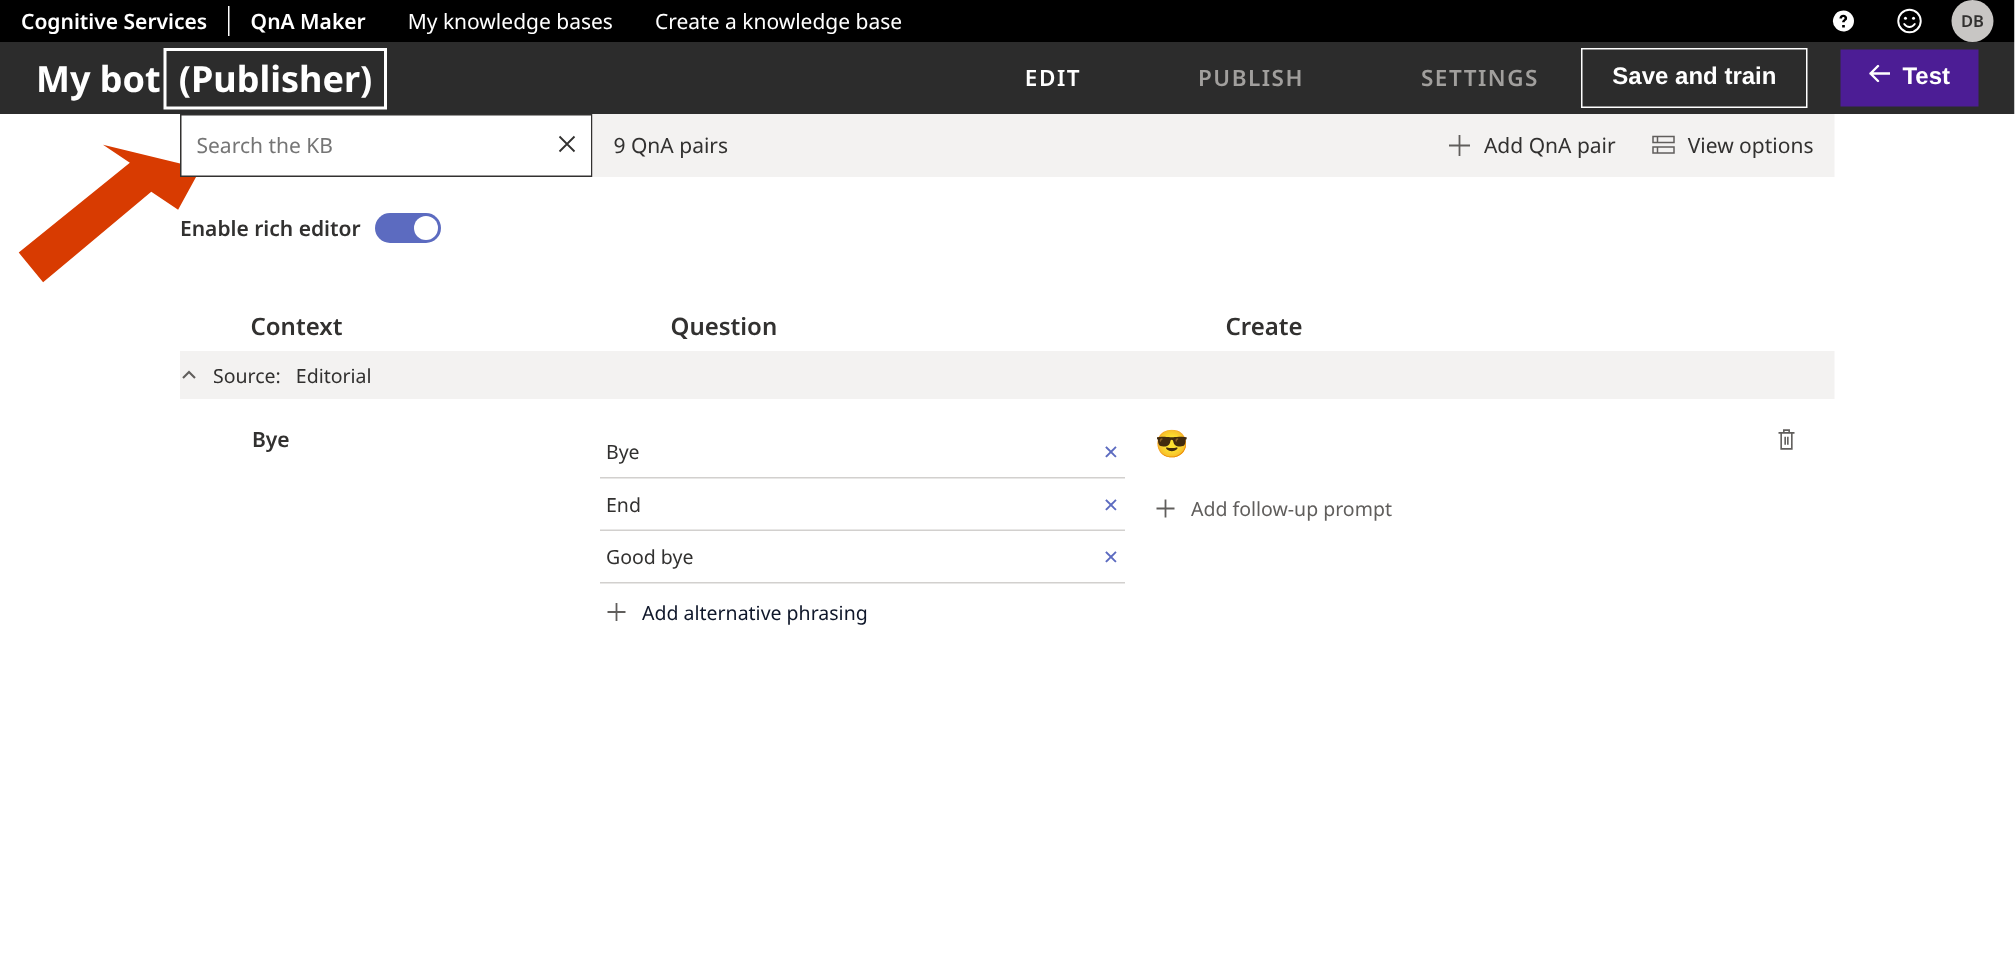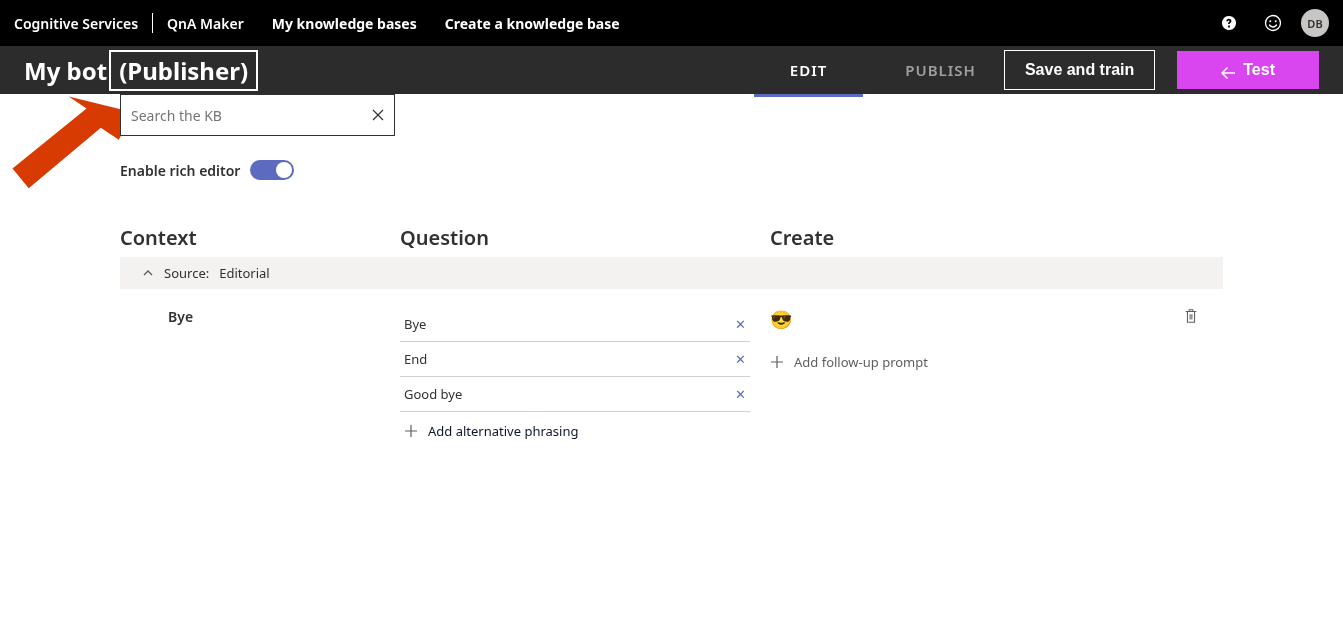--- a/index.html
+++ b/index.html
@@ -1,38 +1,38 @@
 <!DOCTYPE html>
 <html><head>
 <meta charset="utf-8">
 <style>
 *{box-sizing:border-box;margin:0;padding:0;}
 body{font-family:"Segoe UI",system-ui,-apple-system,sans-serif;background:#fff;color:#323130;width:1343px;}
 
-.topbar{background:#000;color:#fff;height:46px;display:flex;align-items:center;padding:0 14px;font-size:14px;}
+.topbar{background:#000;color:#fff;height:28px;display:flex;align-items:center;padding:0 14px;font-size:14px;}
 .topbar .brand{font-weight:600;}
 .topbar .divider{width:1px;height:20px;background:#fff;margin:0 14px;}
 .topbar .product{font-weight:600;}
-.topbar .navlink{margin-left:28px;font-weight:700;cursor:pointer;}
+.topbar .navlink{margin-left:28px;font-weight:400;cursor:pointer;}
 .topbar .spacer{flex:1;}
 .topbar .icon-btn{width:44px;height:44px;display:flex;align-items:center;justify-content:center;cursor:pointer;}
 .topbar svg{fill:#fff;}
 .avatar{width:28px;height:28px;border-radius:50%;background:#c8c6c4;color:#323130;display:flex;align-items:center;justify-content:center;font-size:11px;font-weight:600;margin-left:6px;}
 
 .subbar{background:#2c2c2c;color:#fff;height:48px;display:flex;align-items:center;padding:0 24px;}
 .kbname{font-size:24px;font-weight:700;}
 .rolebox{border:2px solid #ffffff;padding:2px 8px;margin-left:2px;font-size:24px;font-weight:700;}
 .subbar .spacer{flex:1;}
 .tabs{display:flex;gap:78px;justify-content:center;}
 .tab{font-size:15px;font-weight:600;letter-spacing:1px;position:relative;cursor:pointer;padding:16px 0;}
 .tab.inactive{color:#a19f9d;}
 .tab.active{color:#fff;}
 .tab.active::after{content:"";position:absolute;left:-36px;right:-36px;bottom:-1px;height:3px;background:#5c6bc0;}
 .btn-outline{border:1px solid #fff;background:transparent;color:#fff;font-size:16px;font-weight:600;padding:10px 20px;margin-left:28px;cursor:pointer;}
-.btn-primary{background:#d946ef;border:none;color:#fff;font-size:16px;font-weight:600;padding:10px 44px;margin-left:22px;cursor:pointer;display:flex;align-items:flex-end;gap:8px;}
+.btn-primary{background:#4c1d95;border:none;color:#fff;font-size:16px;font-weight:600;padding:10px 19px;margin-left:22px;cursor:pointer;display:flex;align-items:flex-start;gap:8px;}
 
 .arrow-overlay{position:absolute;left:10px;top:94px;pointer-events:none;}
 
 .main{padding:0 120px;position:relative;}
 .page-title{font-size:38px;font-weight:400;color:#2b2b2b;margin-top:76px;margin-bottom:36px;}
 
 .toolbar{display:flex;align-items:center;gap:0;}
 .searchbox{width:275px;height:42px;border:1px solid #323130;display:flex;align-items:center;padding:0 10px;font-size:14px;color:#605e5c;background:#fff;}
 .searchbox input{border:none;outline:none;flex:1;font-size:14px;font-family:inherit;color:#323130;}
 .searchbox .clear{cursor:pointer;}
@@ -40,25 +40,25 @@
 .paircount{font-weight:400;}
 .toolbar-rest .spacer{flex:1;}
 .tool-link{display:flex;align-items:center;gap:8px;margin-left:24px;cursor:pointer;}
 .tool-link svg{width:16px;height:16px;}
 
 .rich-row{display:flex;align-items:center;gap:10px;margin-top:24px;font-size:14px;font-weight:600;}
 .toggle{width:44px;height:20px;border-radius:10px;background:#5c6bc0;position:relative;cursor:pointer;}
 .toggle::after{content:"";position:absolute;right:2px;top:2px;width:16px;height:16px;border-radius:50%;background:#fff;}
 
 .tbl{margin-top:44px;}
-.colhdr{display:flex;font-size:20px;font-weight:600;}
+.colhdr{display:flex;font-size:16px;font-weight:600;margin-left:47px;}
 .col-ctx{width:280px;}
 .col-q{width:370px;}
 .col-a{flex:1;}
-.srcrow{background:#f3f2f1;height:32px;display:flex;align-items:center;gap:10px;padding-left:22px;font-size:13px;margin-top:6px;}
+.srcrow{background:#f3f2f1;height:32px;display:flex;align-items:center;gap:10px;padding-left:0;font-size:13px;margin-top:6px;}
 .srcrow svg{width:12px;height:12px;}
 .qna-row{display:flex;padding-top:18px;}
 .ctx-cell{width:280px;padding-left:48px;font-size:14px;font-weight:600;}
 .q-cell{width:370px;display:flex;flex-direction:column;}
 .q-item{display:flex;align-items:center;border-bottom:1px solid #d2d0ce;padding:8px 4px;font-size:13px;gap:10px;width:350px;}
 .q-item .x{color:#5c6bc0;cursor:pointer;font-weight:300;}
 .add-alt{display:flex;align-items:center;gap:10px;padding:10px 4px;color:#0f172a;font-size:13px;cursor:pointer;}
 .a-cell{flex:1;}
 .emoji{font-size:18px;}
 .add-follow{display:flex;align-items:center;gap:10px;margin-top:22px;color:#605e5c;font-size:13px;cursor:pointer;}
@@ -91,20 +91,21 @@
   <div class="avatar">DB</div>
 </div>
 
 <div class="subbar">
   <span class="kbname">My bot</span>
   <span class="rolebox">(Publisher)</span>
   <div class="spacer"></div>
   <div class="tabs">
     <div class="tab active">EDIT</div>
     <div class="tab inactive">PUBLISH</div>
+    <div class="tab inactive">SETTINGS</div>
   </div>
   <button class="btn-outline">Save and train</button>
   <button class="btn-primary">
     <svg width="14" height="12" viewBox="0 0 14 12">
         <path d="M6 1L1 6l5 5M1 6h13" stroke="#fff" stroke-width="1.6" fill="none" stroke-linecap="round" stroke-linejoin="round"></path>
       </svg>
     <span>Test</span>
   </button>
 </div>
 
@@ -116,20 +117,38 @@
 
   <div class="toolbar">
     <div class="searchbox">
       <input type="text" placeholder="Search the KB" style="">
       <span class="clear">
         <svg width="12" height="12" viewBox="0 0 12 12">
             <path d="M1 1l10 10M11 1L1 11" stroke="#323130" stroke-width="1.2"></path>
           </svg>
       </span>
     </div>
+    <div class="toolbar-rest">
+      <span class="paircount">9 QnA pairs</span>
+      <div class="spacer"></div>
+      <div class="tool-link">
+        <svg viewBox="0 0 16 16">
+            <path d="M8 1v14M1 8h14" stroke="#605e5c" stroke-width="1.2"></path>
+          </svg>
+        <span>Add QnA pair</span>
+      </div>
+      <div class="tool-link">
+        <svg viewBox="0 0 16 16">
+            <rect x="1" y="2" width="14" height="4" stroke="#605e5c" fill="none"></rect>
+            <rect x="1" y="9" width="14" height="4" stroke="#605e5c" fill="none"></rect>
+            <path d="M4 2v4M4 9v4" stroke="#605e5c"></path>
+          </svg>
+        <span>View options</span>
+      </div>
+    </div>
   </div>
 
   <div class="rich-row">
     <span>Enable rich editor</span>
     <div class="toggle"></div>
   </div>
 
   <div class="tbl">
     <div class="colhdr">
       <div class="col-ctx">Context</div>

